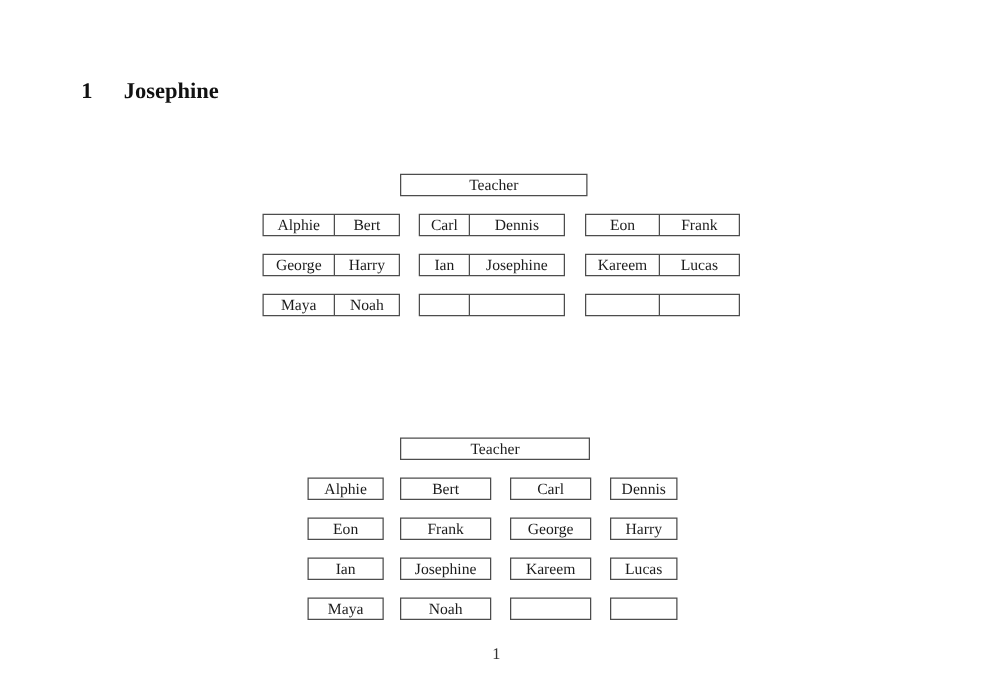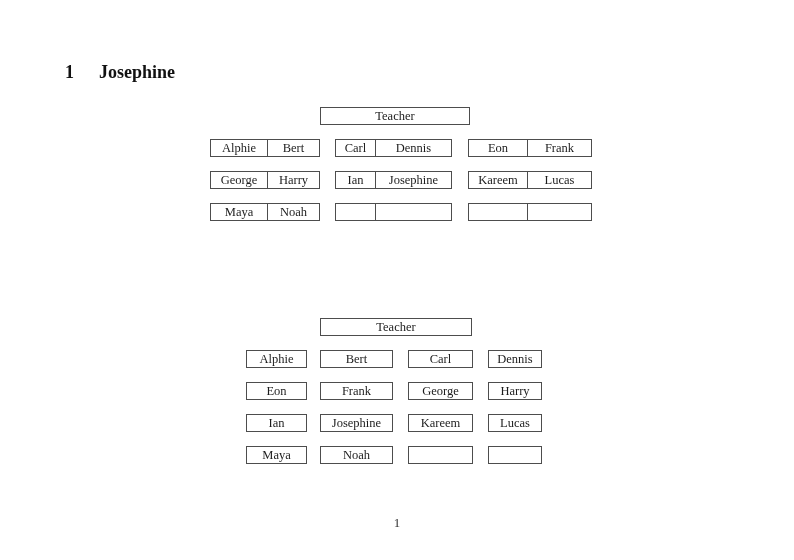--- a/index.html
+++ b/index.html
@@ -20,20 +20,21 @@
     color: #111111;
     white-space: nowrap;
   }
   .heading .num { display: inline-block; width: 34px; }
   .boxed {
     position: absolute;
     box-sizing: border-box;
     height: 18px;
     border: 1px solid #4d4d4d;
     background: #ffffff;
+    margin-top: 32px;
   }
   .teacher {
     display: flex;
     align-items: center;
     justify-content: center;
     font-size: 12.5px;
   }
   .desk { display: flex; }
   .desk .cell {
     box-sizing: border-box;

